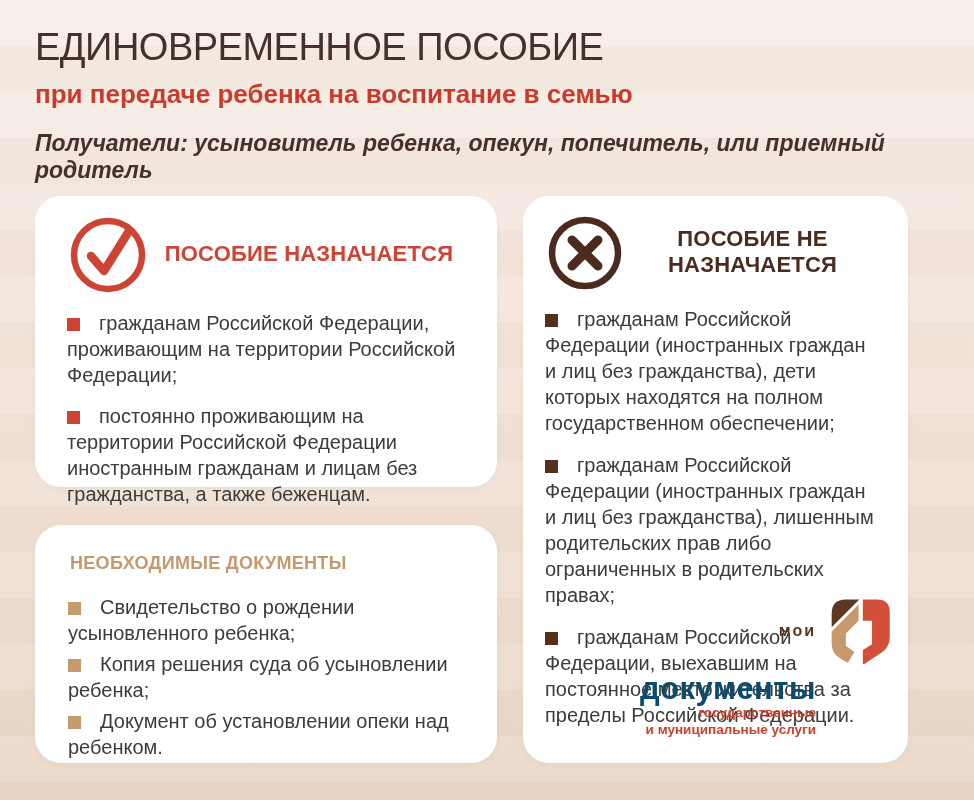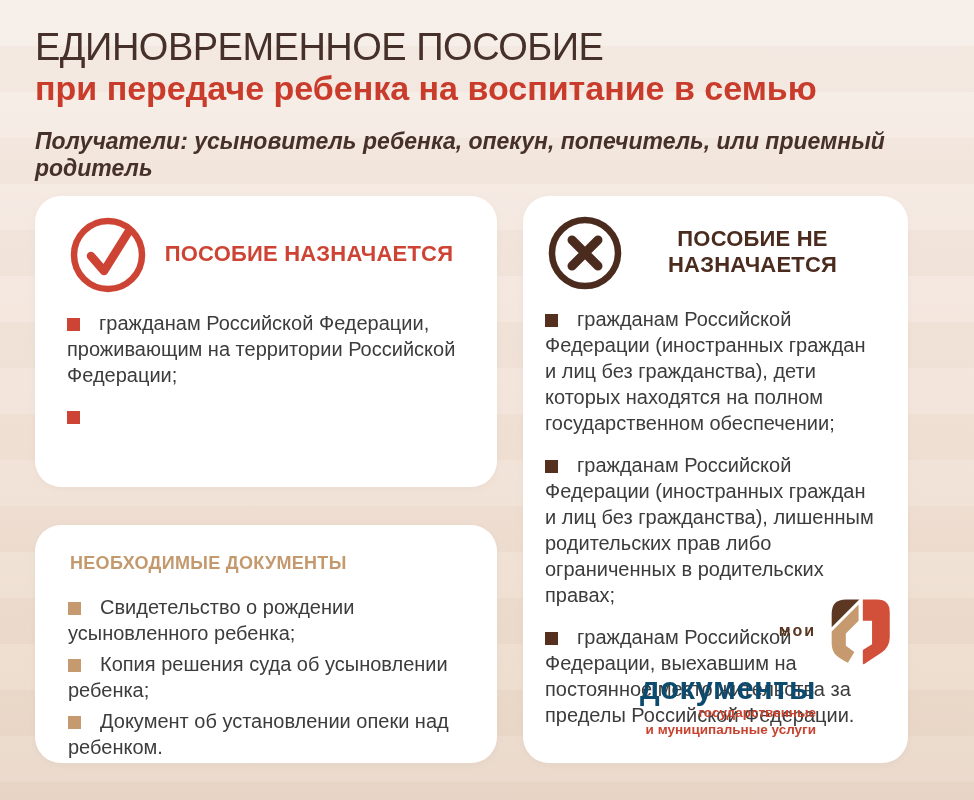--- a/index.html
+++ b/index.html
@@ -7,21 +7,21 @@
   .poster{
     position:relative; width:974px; height:800px; overflow:hidden;
     font-family:"Liberation Sans", sans-serif;
     background:
       repeating-linear-gradient(180deg, rgba(255,255,255,0.05) 0 46px, rgba(190,150,120,0.05) 46px 92px),
       linear-gradient(180deg,#f7efe9 0%,#f4e8e0 28%,#f2e3d8 55%,#ecdccd 85%,#e9d7c9 100%);
   }
   
   .hdr{ position:absolute; left:35px; top:26px; width:910px; }
   .title{ font-size:38px; font-weight:normal; letter-spacing:-0.5px; color:#46302a; }
-  .subtitle{ font-size:34px; font-weight:bold; color:#c93b2a; }
+  .subtitle{ margin-top:10px; font-size:26px; font-weight:bold; color:#c93b2a; }
   .recipients{ margin-top:20px; font-size:23px; font-weight:bold; font-style:italic; color:#46302a; }
   
   .card{
     position:absolute; background:#ffffff; border-radius:26px;
     box-shadow:0 2px 6px rgba(120,90,70,0.05);
   }
   .card-assigned   { left:35px;  top:196px; width:462px; height:291px; padding:16px 30px 5px 32px; }
   .card-docs      { left:35px;  top:525px; width:462px; height:238px; padding:24px 30px 18px 33px; }
   .card-notassigned{ left:523px; top:196px; width:385px; height:567px; padding:16px 34px 20px 22px; }
   .card-head{ display:flex; align-items:center; }
@@ -73,21 +73,21 @@
           <circle cx="41" cy="43" r="34" fill="none" stroke="#cd4434" stroke-width="6.5"></circle>
           <path d="M24 44 L37 59 L62 19" fill="none" stroke="#cd4434" stroke-width="8.5" stroke-linecap="round" stroke-linejoin="round"></path>
         </svg>
       </span>
       <h3>ПОСОБИЕ НАЗНАЧАЕТСЯ</h3>
     </div>
     <div class="bullets">
 
         <p class="bullet"><span class="sq"></span><span>гражданам Российской Федерации, проживающим на территории Российской Федерации;</span></p>
 
-        <p class="bullet"><span class="sq"></span></p>
+        <p class="bullet"><span class="sq"></span><span>постоянно проживающим на территории Российской Федерации иностранным гражданам и лицам без гражданства, а также беженцам.</span></p>
       </div>
   </section>
 
   <section class="card card-docs">
     <h3 class="docs-heading">НЕОБХОДИМЫЕ ДОКУМЕНТЫ</h3>
     <div class="bullets">
 
         <p class="bullet"><span class="sq"></span><span>Свидетельство о рождении усыновленного ребенка;</span></p>
 
         <p class="bullet"><span class="sq"></span><span>Копия решения суда об усыновлении ребенка;</span></p>

